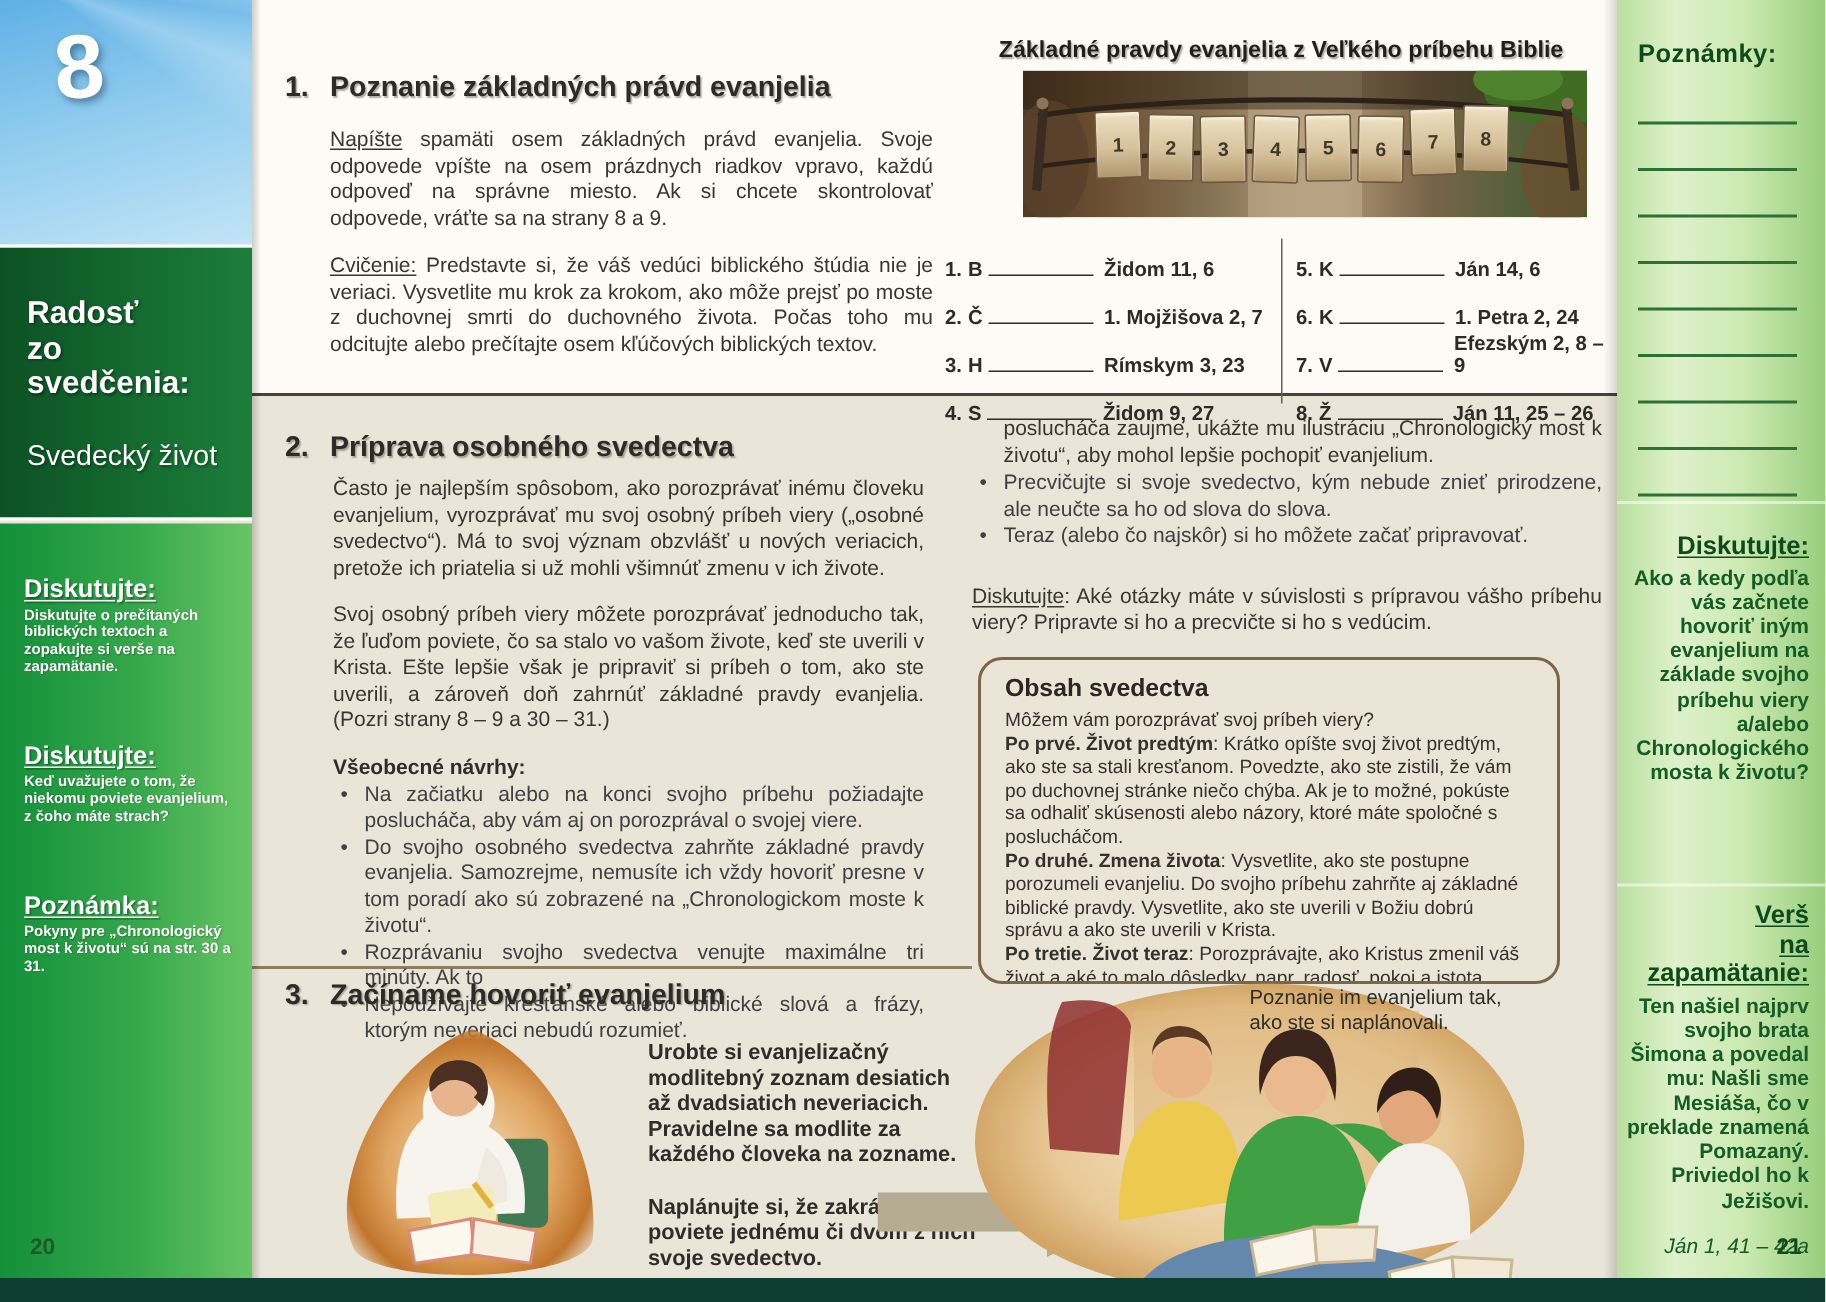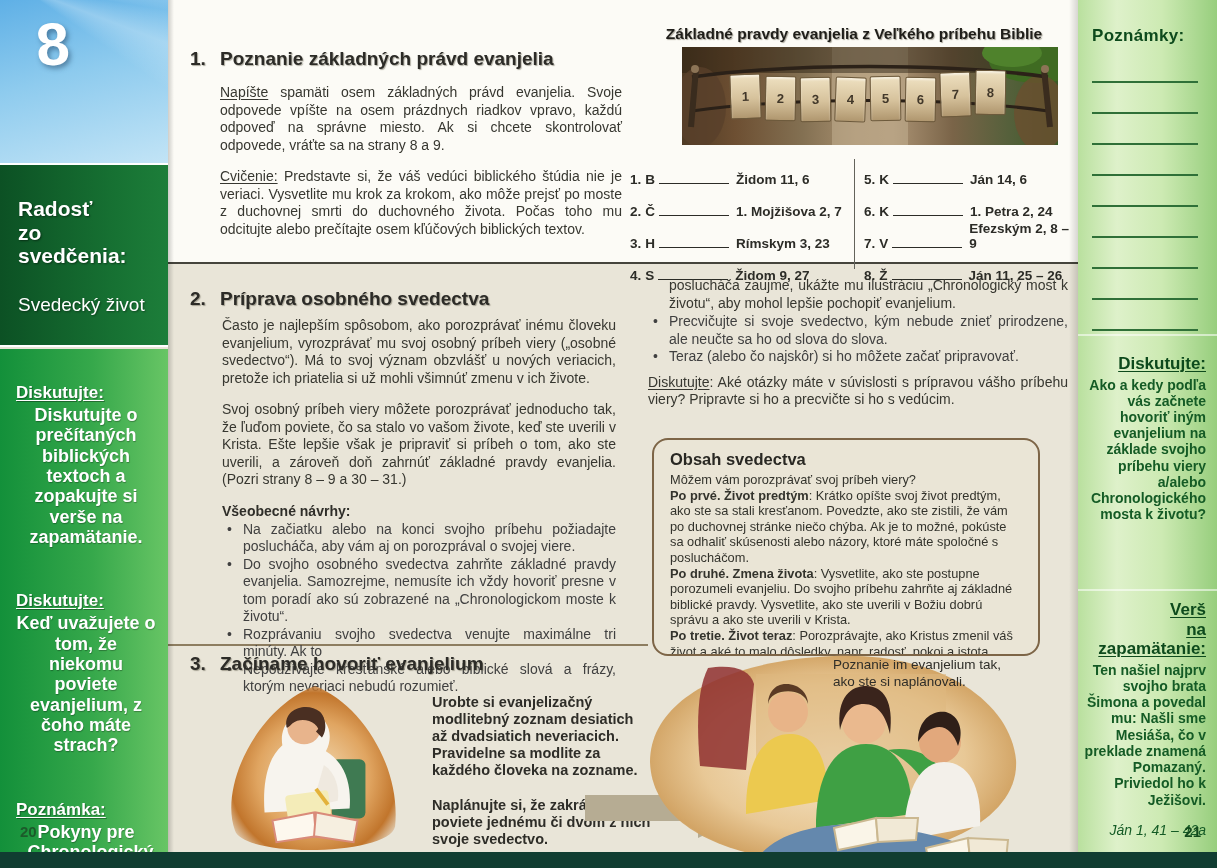--- a/index.html
+++ b/index.html
@@ -27,22 +27,22 @@
         background:linear-gradient(90deg,#0c5124 0%,#177233 70%,#1d7e3a 100%);
         border-top:2px solid #fff;border-bottom:2px solid #fff;color:#fff;padding:32px 16px 0 18px;}
   .lt{font-size:21px;font-weight:bold;line-height:1.12;white-space:pre-line;
       text-shadow:1px 1px 2px rgba(0,0,0,.45);}
   .ls{margin-top:26px;font-size:19px;font-weight:400;text-shadow:1px 1px 2px rgba(0,0,0,.4);}
   .green-block{position:absolute;left:0;top:349px;width:168px;height:503px;box-sizing:border-box;
         background:linear-gradient(90deg,#13903a 0%,#36a84b 55%,#68c565 100%);
         color:#fff;padding:34px 12px 0 16px;}
   .sb-head{font-size:17px;font-weight:bold;text-decoration:underline;text-underline-offset:2px;
         text-shadow:1px 1px 1px rgba(0,0,0,.35);margin-bottom:2px;}
-  .sb-text{font-size:18px;font-weight:bold;line-height:1.13;
-        text-shadow:.5px .5px 1px rgba(0,0,0,.3);text-align:center;}
+  .sb-text{font-size:10px;font-weight:bold;line-height:1.13;
+        text-shadow:.5px .5px 1px rgba(0,0,0,.3);}
   .sb-block{margin-bottom:44px;}
   .pg-left{position:absolute;left:20px;bottom:12px;font-size:15px;font-weight:bold;color:#1c5a2a;}
 
   
   .sb-right{position:absolute;left:1078px;top:0;width:139px;height:852px;color:#0f4e20;
         background:linear-gradient(90deg,#b9e09e 0%,#def1ca 28%,#cdeab3 60%,#97ce7d 100%);}
   .sbr-sep{position:absolute;left:0;width:139px;height:2px;background:rgba(255,255,255,.55);}
   .notes{padding:26px 12px 0 14px;}
   .notes-head{font-size:17px;font-weight:bold;color:#0d4a1c;letter-spacing:.3px;}
   .note-line{height:29px;border-bottom:2px solid #2f7038;width:106px;}
@@ -104,21 +104,21 @@
 
   .sec2-head{position:absolute;left:190px;top:288px;width:420px;}
   .sec2-left{position:absolute;left:222px;top:317px;width:394px;}
   .sec2-left .para{margin-bottom:14px;}
   .sugg-head{font-size:14px;font-weight:bold;color:#2f2e29;margin-bottom:2px;}
   .bullets{margin:0;padding:0;list-style:none;}
   .bullets li{position:relative;padding-left:21px;font-size:14px;color:#404040;line-height:1.25;text-align:justify;}
   .bullets li::before{content:"•";position:absolute;left:5px;top:0;}
   .sec2-right{position:absolute;left:648px;top:277px;width:420px;}
   .cont{padding-left:21px;margin-bottom:1px;}
-  .sec2-right .disc{margin-top:8px;}
+  .sec2-right .disc{margin-top:23px;}
 
   .tbox{position:absolute;left:652px;top:438px;width:388px;height:218px;box-sizing:border-box;
         border:2px solid #7d6547;border-radius:16px;background:#eae5d6;padding:10px 16px;overflow:hidden;}
   .tbox-title{font-size:16.5px;font-weight:bold;color:#292823;margin-bottom:3px;}
   .tbox-text{font-size:12.8px;line-height:1.22;color:#33332c;}
 
   .sec3-head{position:absolute;left:190px;top:653px;width:430px;}
   .sec3-text{position:absolute;left:432px;top:694px;width:220px;font-size:14.5px;font-weight:bold;
         line-height:1.18;color:#2e2d28;}
   .sec3-text .p2{margin-top:17px;}

